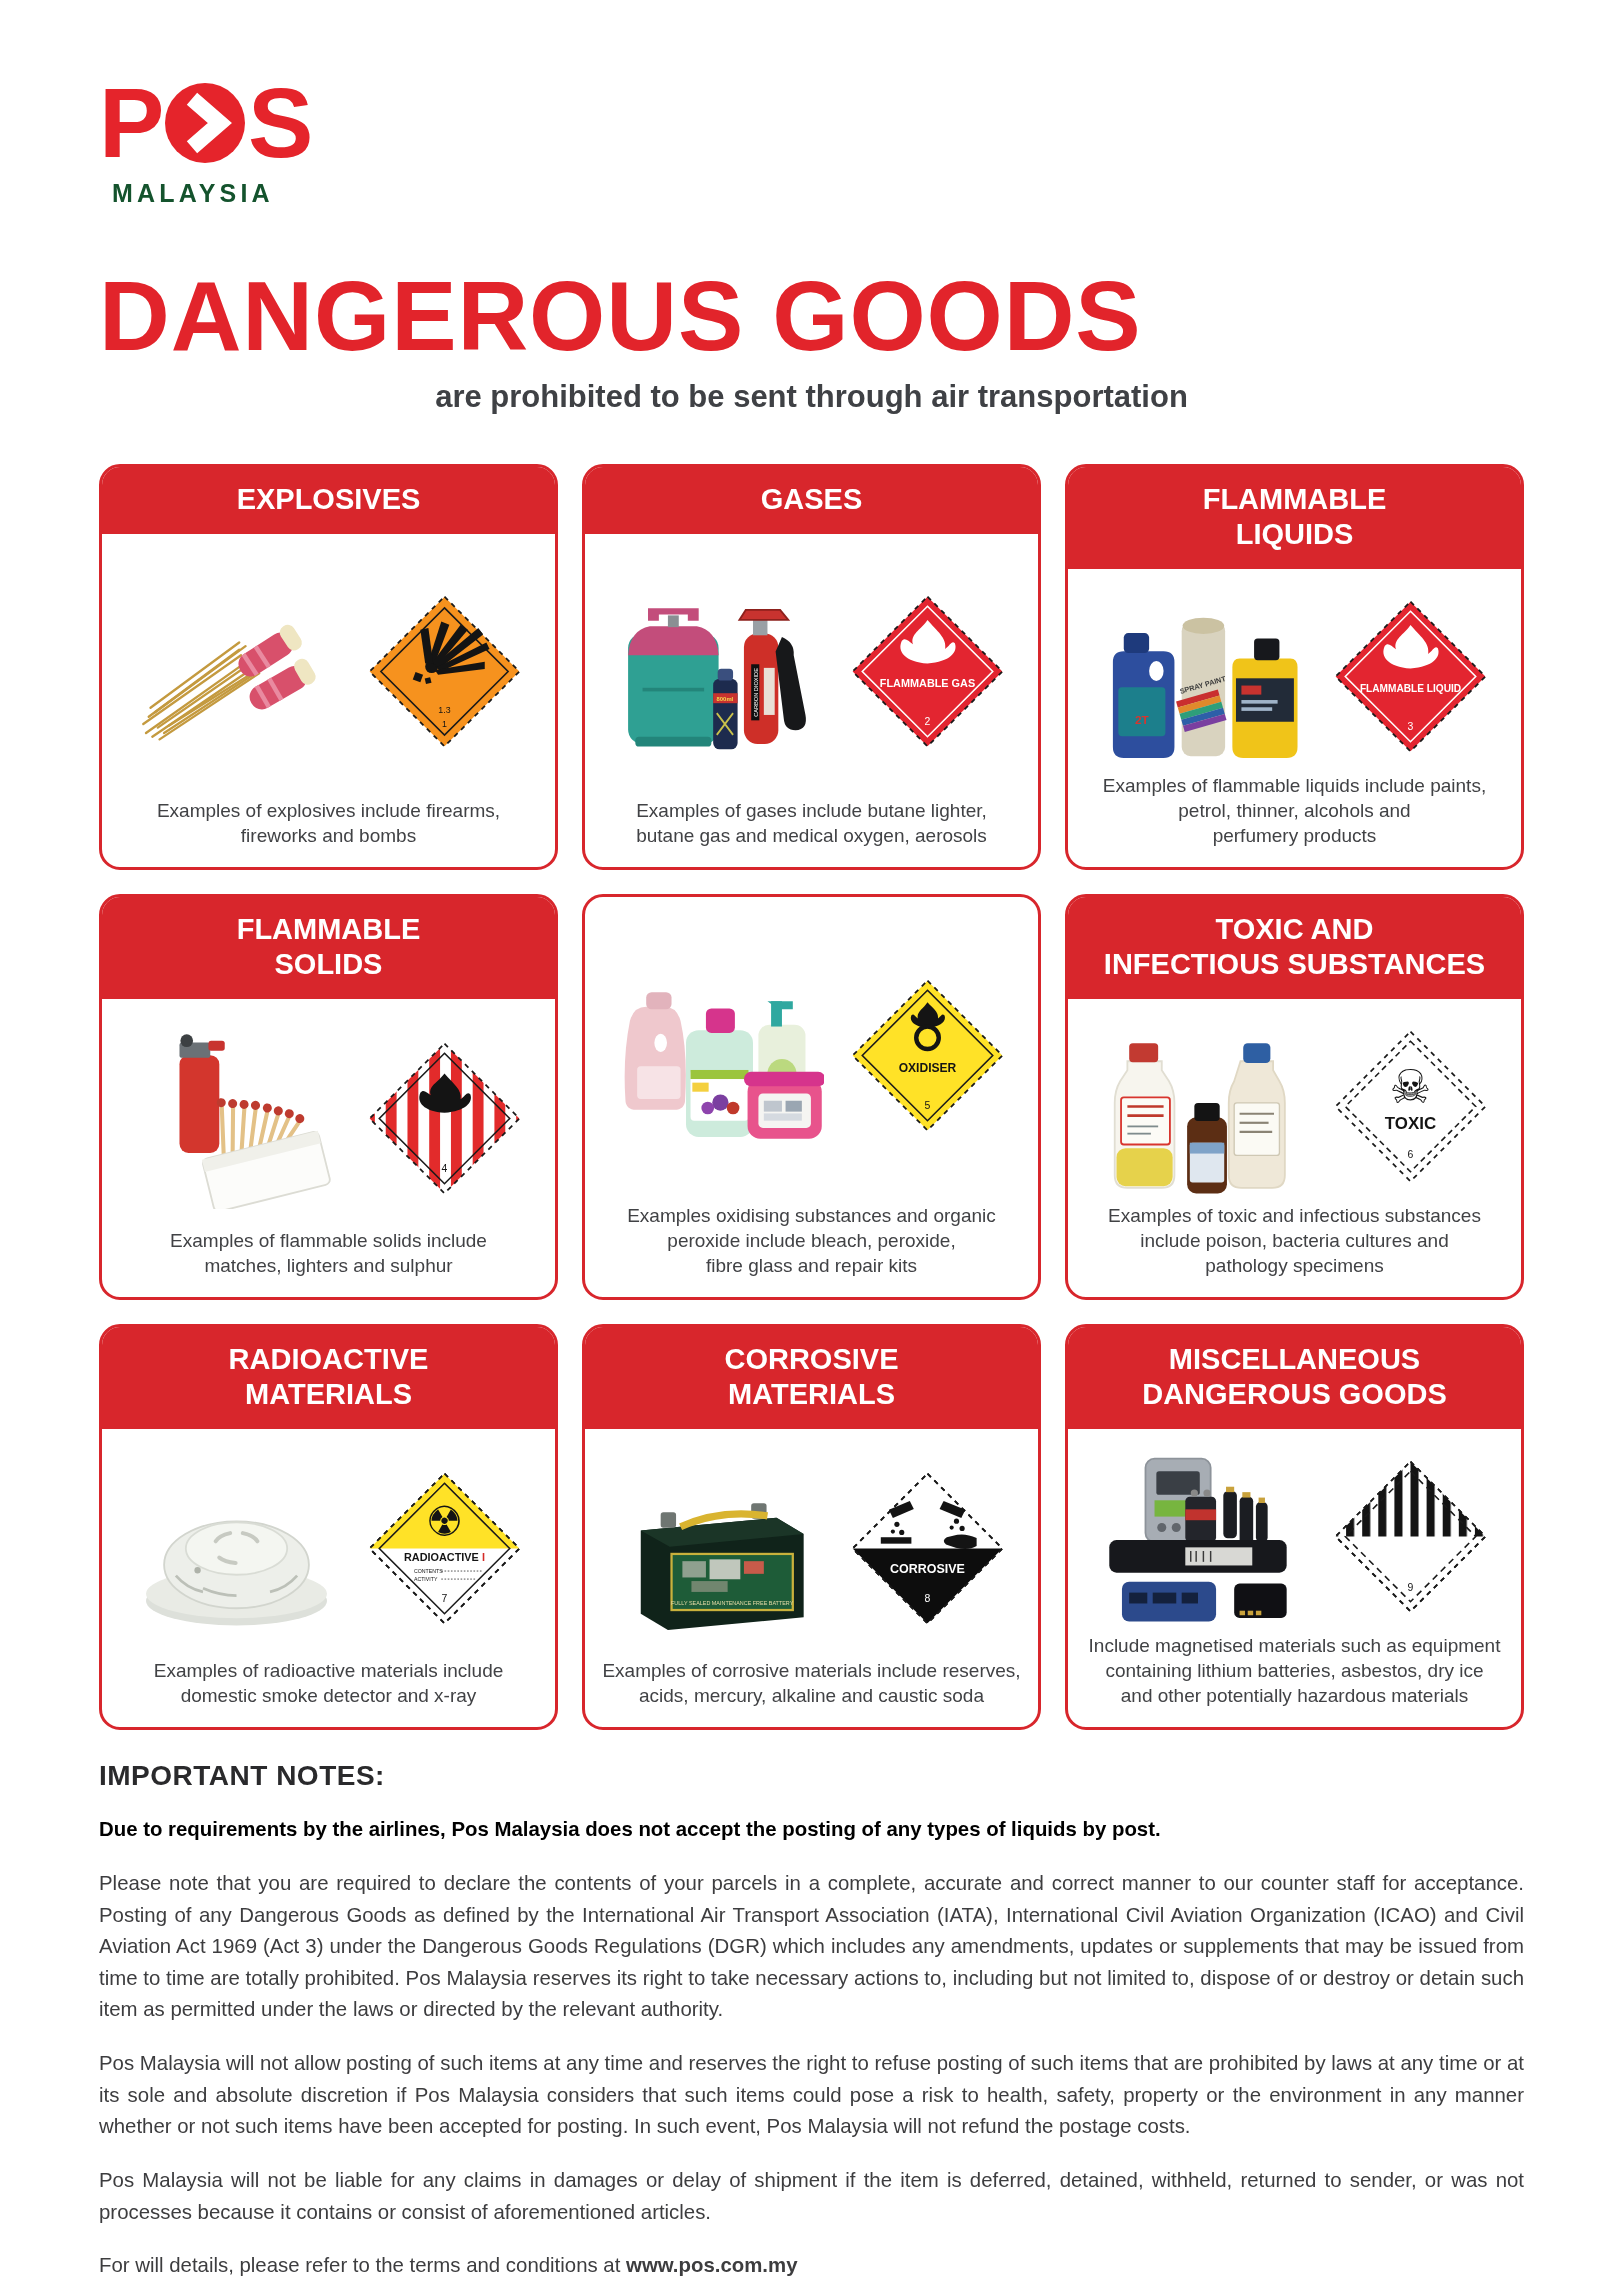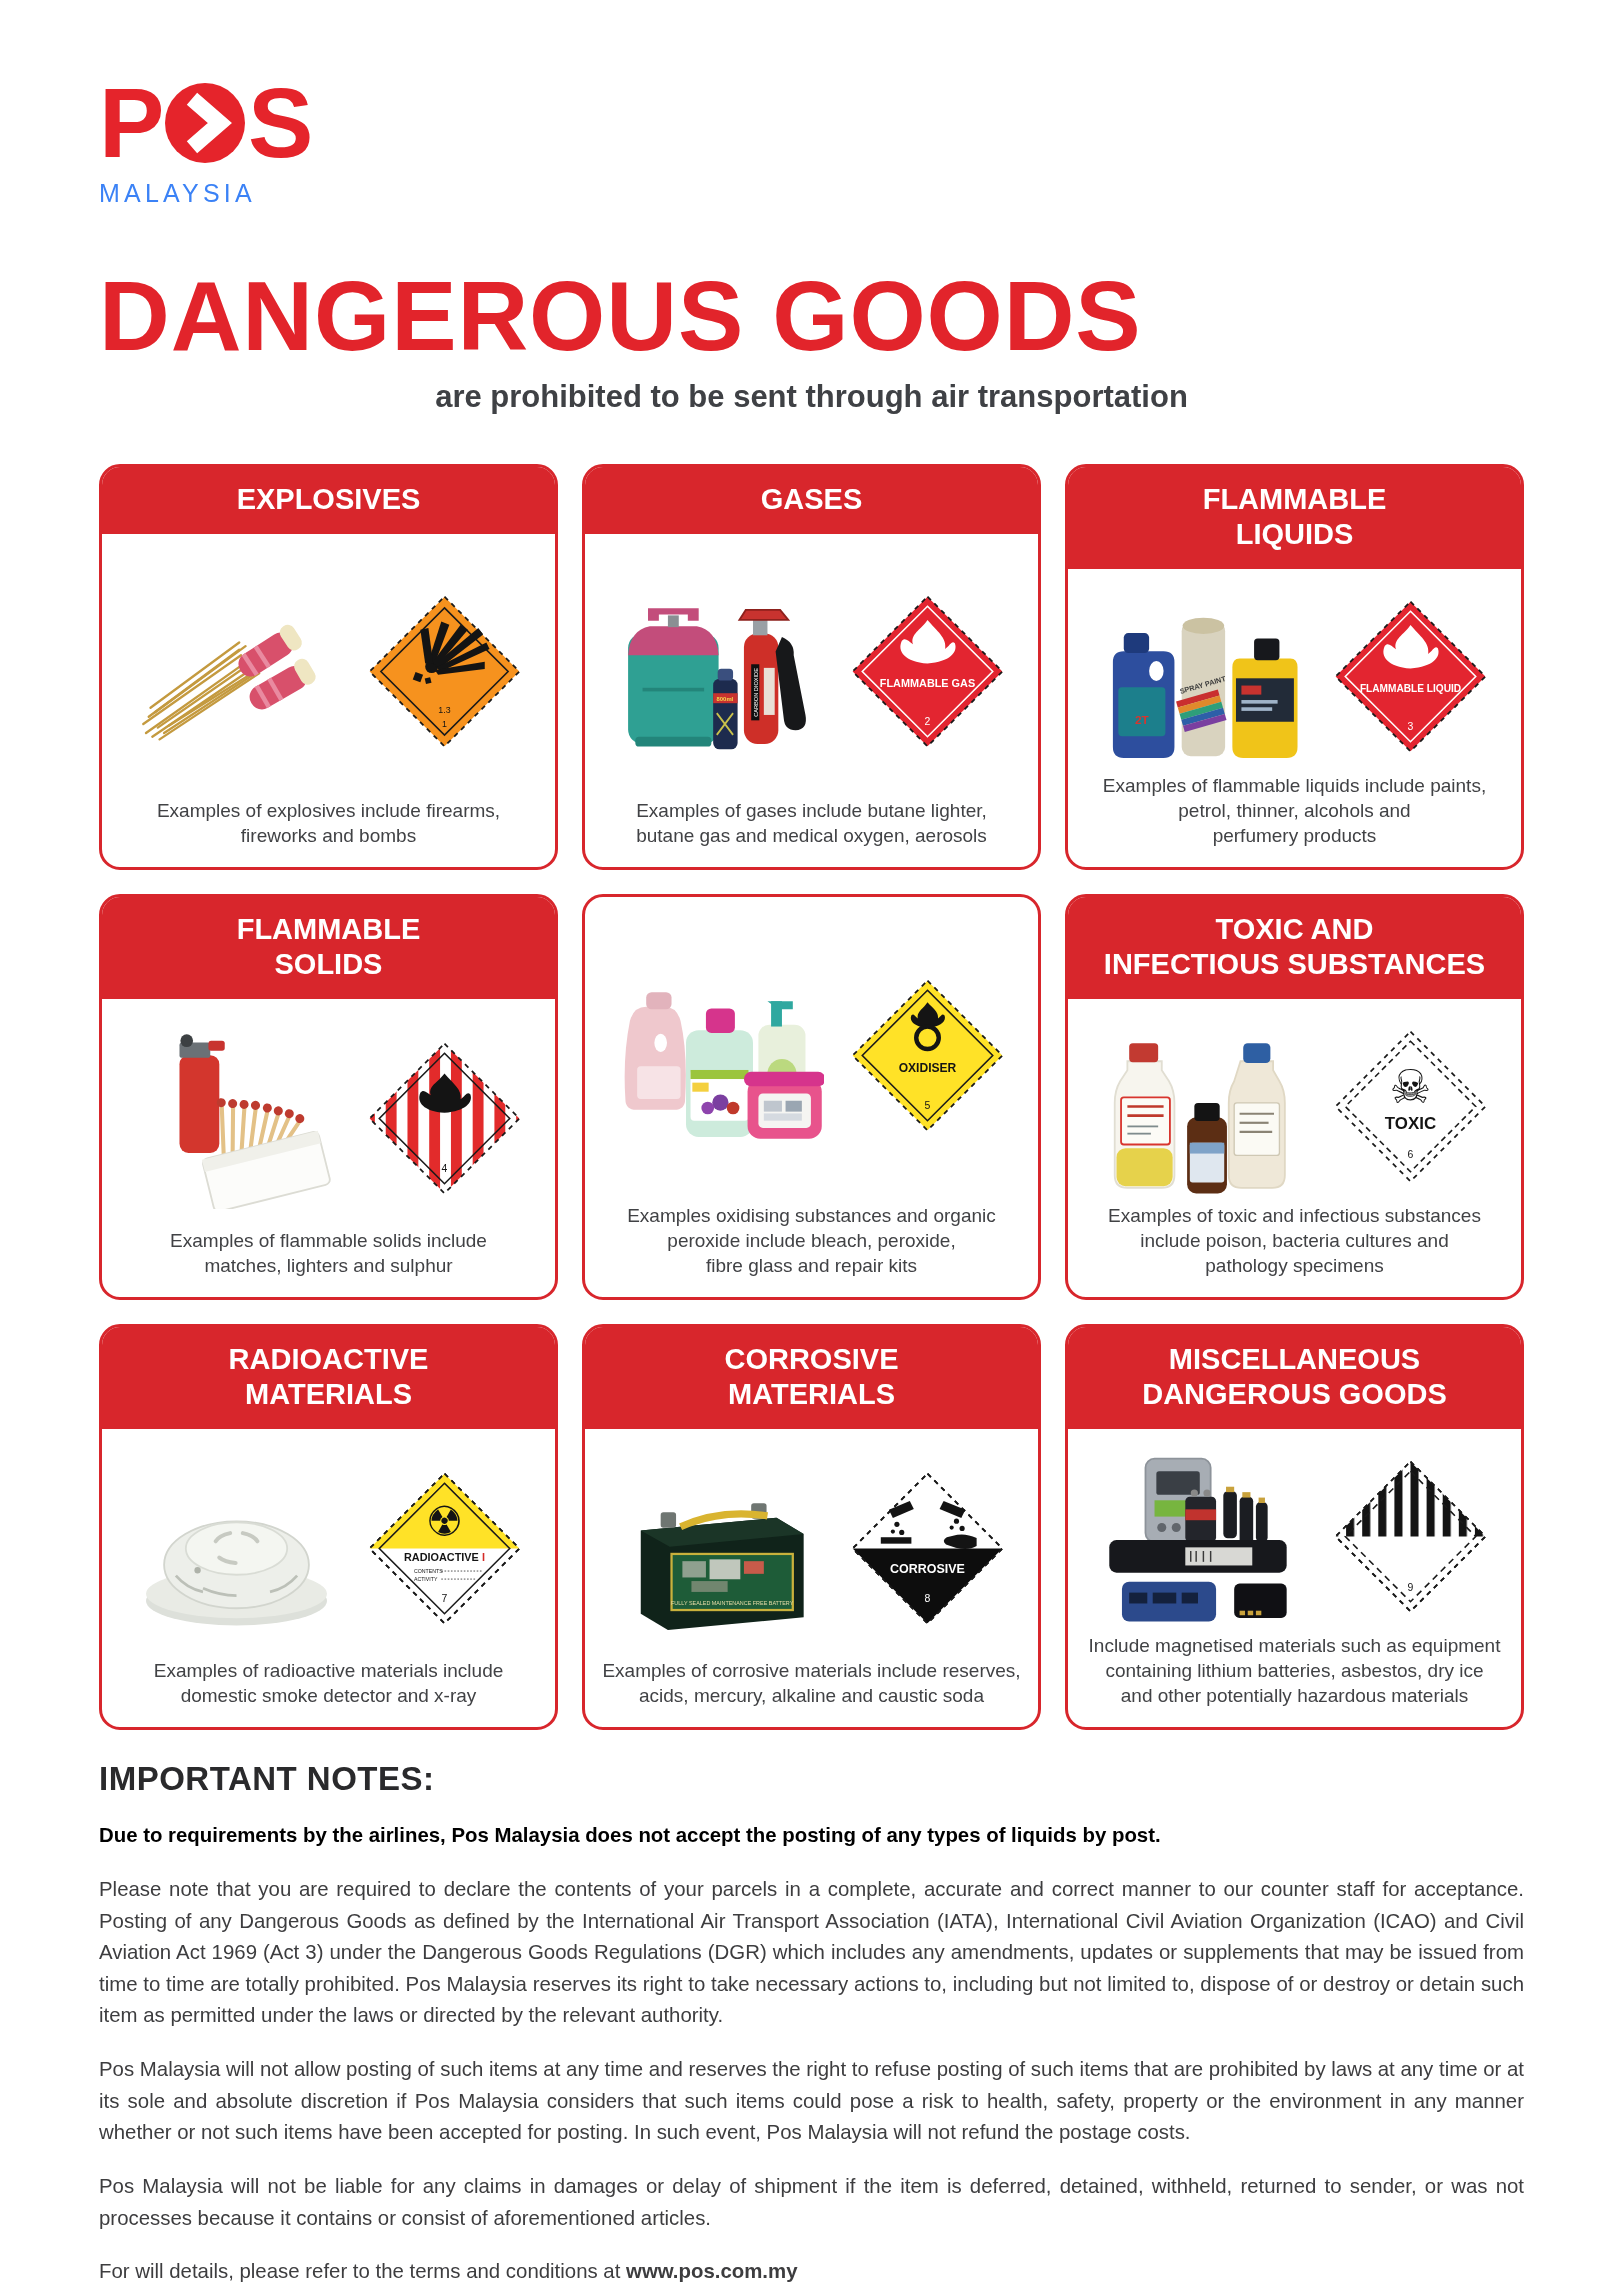--- a/index.html
+++ b/index.html
@@ -6,21 +6,21 @@
   html,body { background:#ffffff; }
   body { font-family:"Liberation Sans","DejaVu Sans",sans-serif; color:#3d3d3f; }
   .page { width:1623px; height:2295px; background:#fff; padding:0 99px; overflow:hidden; position:relative; }
 
   
   .logo { padding-top:74px; }
   .logo-word { display:flex; align-items:center; color:#E5242B; font-weight:bold;
                font-size:98px; line-height:1; letter-spacing:-1.9px; }
   .logo-o { width:80px; height:80px; border-radius:50%; background:#E5242B;
             display:inline-flex; align-items:center; justify-content:center; margin:0 2.8px; }
-  .logo-sub { margin-top:7.4px; color:#3b82f6; font-weight:normal; font-size:25px; letter-spacing:4.2px; }
+  .logo-sub { margin-top:7.4px; color:#14532d; font-weight:bold; font-size:25px; letter-spacing:4.2px;margin-left:13px; }
 
   
   .title { margin-top:59px; color:#E2242B; font-weight:bold; font-size:98px;
            line-height:1.02; letter-spacing:0.9px; }
   .subtitle { margin-top:12px; color:#3F4145; font-weight:bold; font-size:31px;text-align:center; }
 
   
   .grid { margin-top:49px; display:grid; grid-template-columns:repeat(3,1fr);
           column-gap:26px; row-gap:26px; grid-auto-rows:406px;gap:24px; }
   .card { border:3.7px solid #D8262C; border-radius:21px; background:#fff; overflow:hidden;
@@ -33,21 +33,21 @@
   .caption { margin-top:auto; text-align:center; font-size:19px; line-height:1.32; color:#414245; }
   .pre { white-space:pre-line; }
 
   .photo { width:209px; height:181px; flex:0 0 auto; }
   .diamond { width:161px; height:161px; flex:0 0 auto; }
   svg text { font-family:"Liberation Sans","DejaVu Sans",sans-serif; }
   .glyph { font-family:"DejaVu Sans","Liberation Sans",sans-serif; }
 
   
   .notes { margin-top:30px; }
-  .notes h3 { font-size:33px; color:#2A2A2C; font-weight:bold; letter-spacing:0.5px; }
+  .notes h3 { font-size:28px; color:#2A2A2C; font-weight:bold; letter-spacing:0.5px; }
   .notes p { font-size:20.4px; line-height:1.55; color:#3D3D3F; margin-top:22px; text-align:justify; }
   .notes p.intro { font-weight:bold; color:#000000; text-align:left; }
   .bold { font-weight:bold; }
 </style>
 </head>
 <body>
 
 <div class="page">
 
   <div class="logo">

